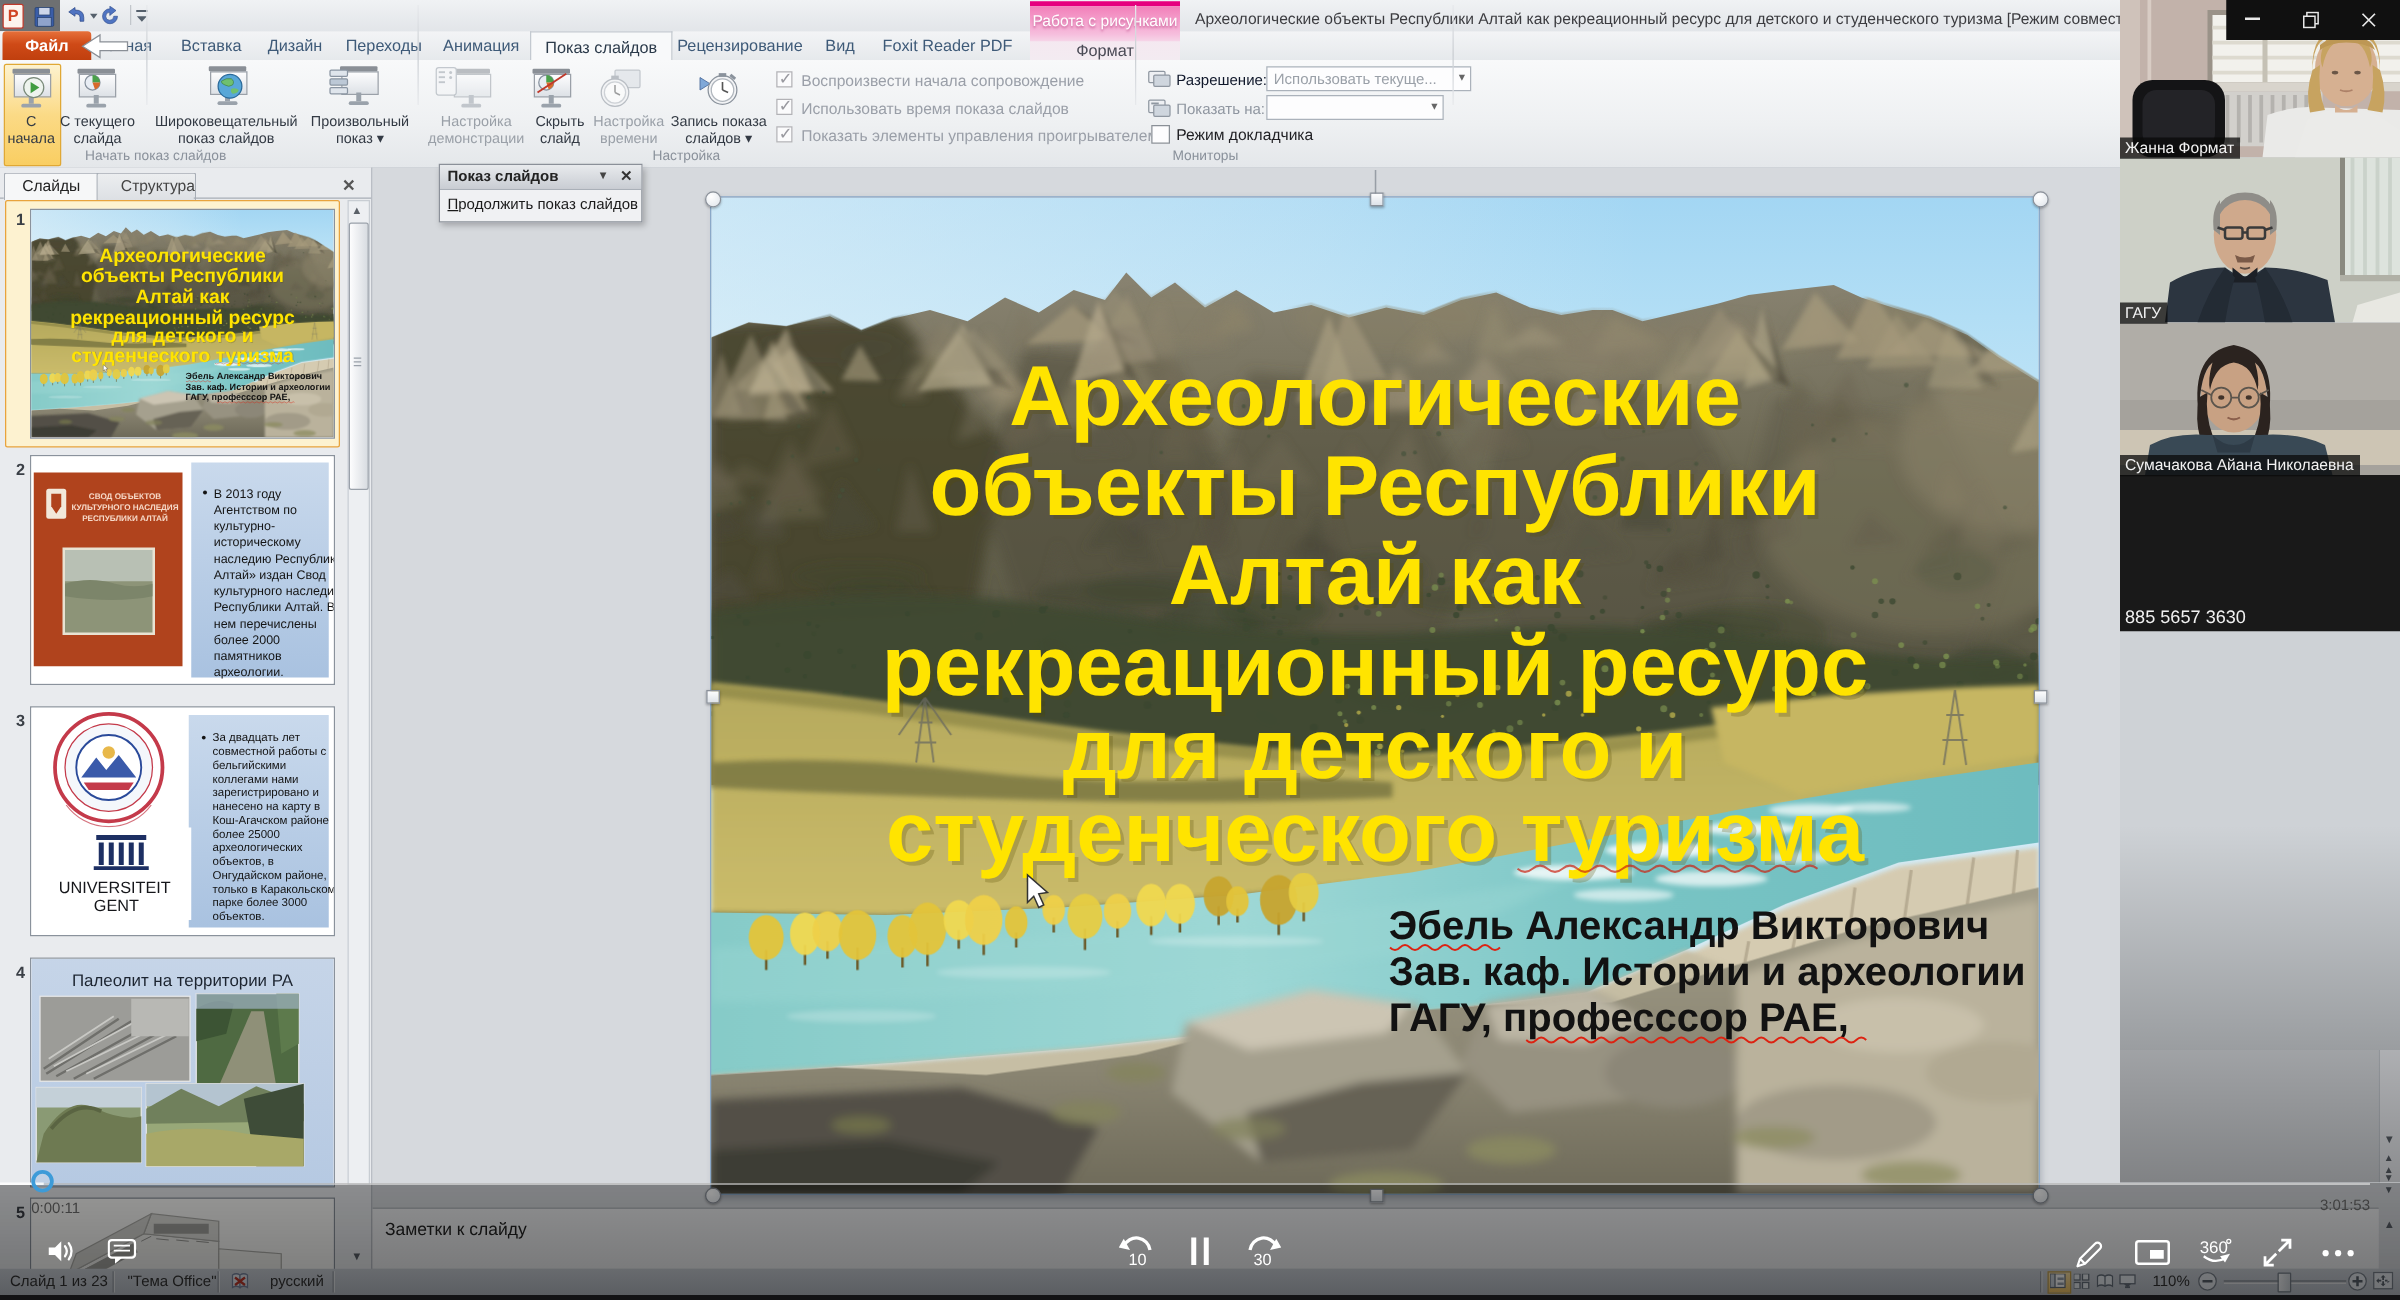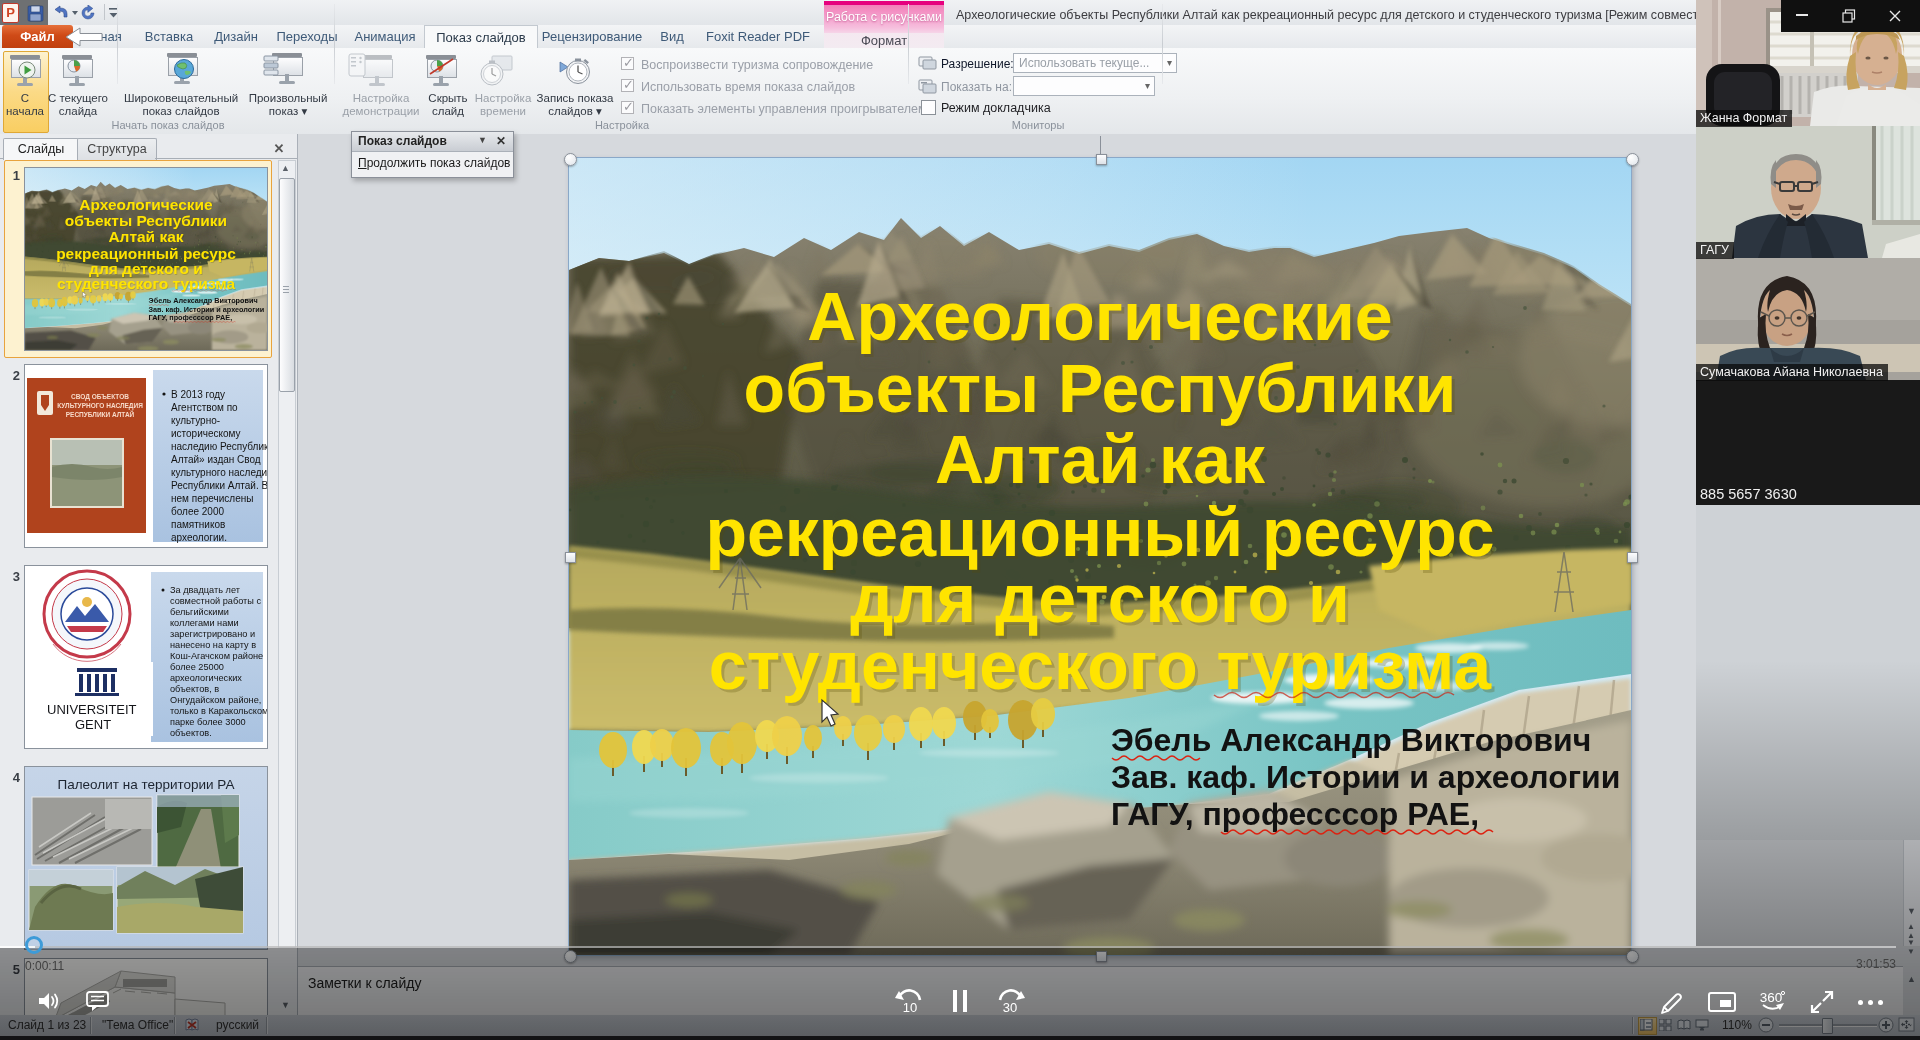--- a/index.html
+++ b/index.html
@@ -4,21 +4,21 @@
 html,body{margin:0;padding:0}
 #root{position:relative;width:1920px;height:1040px;overflow:hidden;font-family:"Liberation Sans",sans-serif;background:#d6d9dd}
 .abs{position:absolute}
 
 #titlebar{left:0;top:0;width:1920px;height:25px;background:linear-gradient(#f0f2f4,#e2e5e9)}
 #tabrow{left:0;top:25px;width:1920px;height:23px;background:linear-gradient(#f3f4f6,#e6e9ec)}
 .tab{position:absolute;top:0;height:23px;line-height:23px;font-size:13px;color:#3e5a78;text-align:center}
 #tab-sel{background:#f8f9fa;border:1px solid #c3c9d0;border-bottom:none;color:#2b3a4a}
 #ribbon{left:0;top:48px;width:1920px;height:86px;background:linear-gradient(#f8f9fa,#eef0f2 60%,#e4e7ea);border-bottom:1px solid #b9bec5}
 .gsep{position:absolute;top:4px;width:1px;height:80px;background:linear-gradient(#e7e9ec,#c9cdd2,#e7e9ec)}
-.glabel{position:absolute;top:119px;height:14px;font-size:11px;color:#8a919b;text-align:center;width:200px}
+.glabel{position:absolute;top:119px;height:14px;font-size:11px;color:#8a919b;width:200px}
 .btnlabel{position:absolute;font-size:11.5px;color:#333a44;text-align:center;line-height:13px}
 .gray{color:#9aa0a8}
 
 .scr{position:absolute}
 .scr .s1{position:absolute;left:0;top:0;width:30px;height:4px;background:#8a8f96;border-radius:1px}
 .scr .s2{position:absolute;left:1px;top:4px;width:28px;height:17px;background:linear-gradient(#fdfdfe,#dde1e6);border:1px solid #9aa0a8}
 .scr .s3{position:absolute;left:13px;top:21px;width:4px;height:7px;background:#9aa2ab}
 .scr .s4{position:absolute;left:7px;top:28px;width:16px;height:3px;background:#9aa2ab;border-radius:2px}
 
 .cbx{width:13px;height:13px;background:#fbfbfc;border:1px solid #b2b2b6;box-sizing:border-box}
@@ -1088,21 +1088,21 @@
         <circle cx="20" cy="18" r="9" fill="#fff" stroke="#b0b6bd"></circle>
         <line x1="20" y1="18" x2="20" y2="11.5" stroke="#555" stroke-width="1.3"></line>
         <line x1="20" y1="18" x2="24.5" y2="20" stroke="#555" stroke-width="1.3"></line>
         <rect x="17" y="4.5" width="6" height="3" fill="#8a929c"></rect>
         <rect x="26" y="6" width="5" height="2.5" transform="rotate(40 28 7)" fill="#8a929c"></rect>
       </svg></div>
   <div class="btnlabel" style="left:530px;top:92px;width:90px">Запись показа<br>слайдов ▾</div>
   <div class="abs cbx" style="left:621px;top:57px"></div>
   <div class="abs cbx" style="left:621px;top:79px"></div>
   <div class="abs cbx" style="left:621px;top:101px"></div>
-  <div class="abs cblbl" style="left:641px;top:58px">Воспроизвести туризма сопровождение</div>
+  <div class="abs cblbl" style="left:641px;top:58px">Воспроизвести начала сопровождение</div>
   <div class="abs cblbl" style="left:641px;top:80px">Использовать время показа слайдов</div>
   <div class="abs cblbl" style="left:641px;top:102px">Показать элементы управления проигрывателем</div>
   <div class="glabel" style="left:522px;width:200px">Настройка</div>
   <div class="gsep" style="left:908px"></div>
 
   <svg class="abs" style="left:918px;top:56px" width="20" height="14">
       <rect x="1" y="1" width="13" height="9" rx="1" fill="#eef0f3" stroke="#8f97a1"></rect>
       <rect x="5" y="4" width="13" height="9" rx="1" fill="#cfd6de" stroke="#8f97a1"></rect>
     </svg>
   <div class="abs" style="left:941px;top:57px;font-size:12px;color:#0f172a">Разрешение:</div>
@@ -1115,21 +1115,21 @@
   <div class="abs" style="left:941px;top:80px;font-size:12px;color:#8f96a0">Показать на:</div>
   <div class="abs combo" style="left:1013px;top:76px;width:142px;height:20px">
       <span class="carr">▾</span>
     </div>
   <div class="abs" style="left:921px;top:100px;width:13px;height:13px;background:#fdfdfe;border:1px solid #8a9097"></div>
   <div class="abs" style="left:941px;top:101px;font-size:12.5px;color:#1e1e22">Режим докладчика</div>
   <div class="glabel" style="left:938px;width:200px">Мониторы</div>
   <div class="gsep" style="left:1162px"></div>
   <div class="abs" id="lpanel"></div>
   <div class="abs" style="left:3px;top:138px;width:74px;height:21px;background:#f6f7f8;border:1px solid #a8aeb6;border-bottom:none;font-size:12.5px;color:#222;text-align:center;line-height:20px;border-radius:2px 2px 0 0">Слайды</div>
-  <div class="abs" style="left:77px;top:138px;width:78px;height:21px;background:linear-gradient(#eceef0,#dde0e4);border:1px solid #a8aeb6;border-bottom:none;font-size:12.5px;color:#444;text-align:center;line-height:20px;border-radius:2px 2px 0 0">Структура</div>
+  <div class="abs" style="left:77px;top:138px;width:78px;height:21px;background:linear-gradient(#eceef0,#dde0e4);border:1px solid #a8aeb6;border-bottom:none;font-size:12.5px;color:#444;text-align:right;line-height:20px;border-radius:2px 2px 0 0">Структура</div>
   <div class="abs" style="left:155px;top:158px;width:142px;height:1px;background:#a8aeb6"></div>
   <div class="abs" style="left:0px;top:158px;width:3px;height:1px;background:#a8aeb6"></div>
   <div class="abs" style="left:272px;top:142px;width:14px;height:14px;color:#555;font-size:13px;font-weight:bold;text-align:center;line-height:14px">✕</div>
 
   <div class="abs" style="left:4px;top:160px;width:266px;height:196px;border:1.5px solid #e8a33d;border-radius:2px;background:#fdf2d0"></div>
   <div class="abs thumbnum" style="left:6px;top:168px">1</div>
   <svg class="abs thumbborder" style="left:24px;top:167px" width="242" height="182" viewBox="0 0 1062 797" preserveAspectRatio="none">
       <use href="#slideart"></use>
     </svg>
   <div class="abs thumbnum" style="left:6px;top:368px">2</div>

